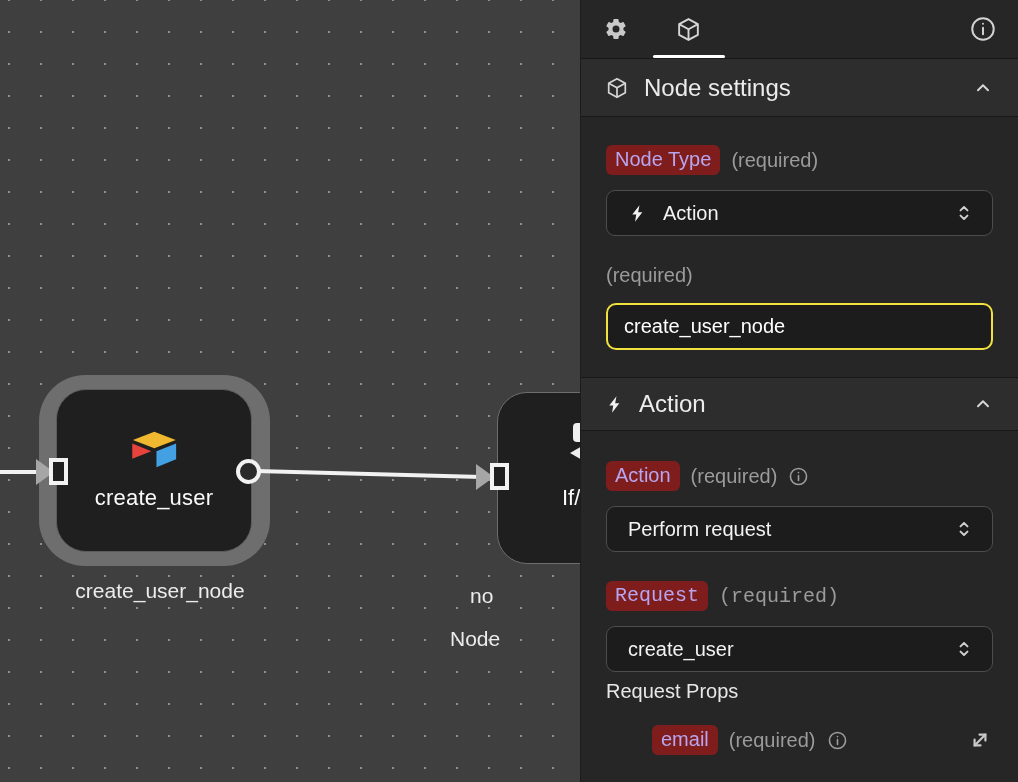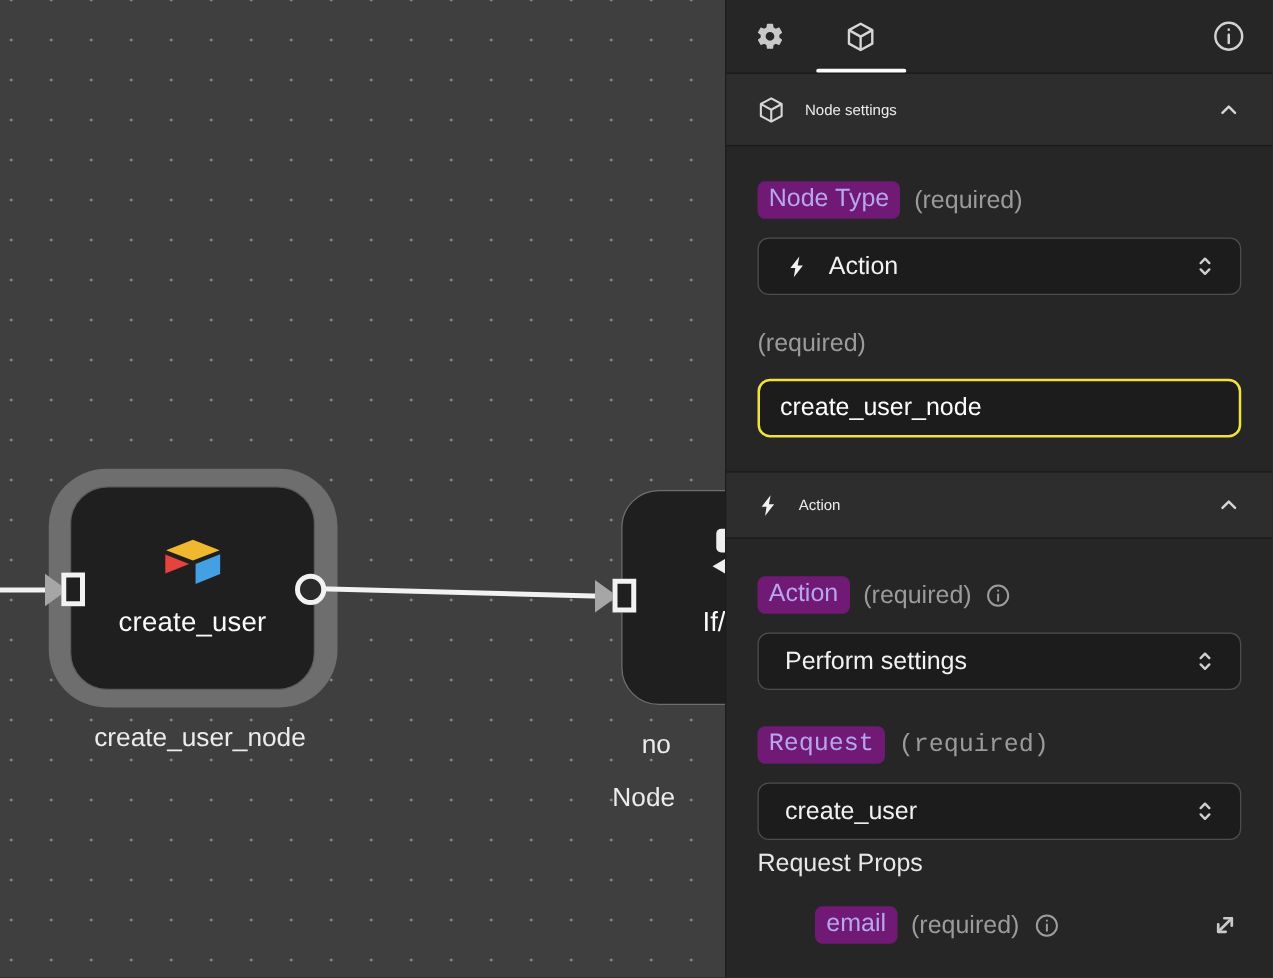--- a/index.html
+++ b/index.html
@@ -32,46 +32,46 @@
                 border-right:14px solid #EFEFEF; }
   .n2-title { position:absolute; left:64px; top:92px; color:#FAFAFA; font-size:22px; }
 
   .port { position:absolute; background:#1F1F1F; border:4px solid #F2F2F2; z-index:4; }
   .port-in1 { left:49px;  top:458px; width:19px; height:27px; }
   .port-out  { left:236px; top:459px; width:25px; height:25px; border-radius:50%; background:#2A2A2A; }
   .port-in2 { left:490px; top:463px; width:19px; height:27px; }
 
   .canvas-label { position:absolute; z-index:3; color:#ECECEC; font-size:21px; }
   .lbl-center { left:25px; width:270px; text-align:center; }
-  .lbl-right  { text-align:center; }
+  .lbl-right  { text-align:left; }
 
   
   .panel { position:absolute; left:580px; top:0; width:438px; height:782px;
            background:#262626; border-left:1px solid #1C1C1C; color:#ECECEC; }
 
   .tabbar { position:relative; height:59px; border-bottom:1px solid #181818;
             display:flex; align-items:center; }
   .tab-btn { background:none; border:none; cursor:pointer; display:flex; align-items:center; }
   .tab-gear { margin-left:23px; }
   .tab-cube { margin-left:47px; }
   .tab-underline { position:absolute; left:72px; bottom:0; width:72px; height:3px;
                    background:#FFFFFF; border-radius:2px; }
   .tab-info { margin-left:auto; margin-right:21px; }
 
   .section-header { height:58px; background:#2D2D2D; border-bottom:1px solid #181818;
                     display:flex; align-items:center; padding:0 24px; gap:15px; }
   .section-header.action { height:54px; border-top:1px solid #181818; }
-  .section-title { font-size:12px; color:#ECECEC; }
+  .section-title { font-size:24px; color:#ECECEC; }
   .collapse { margin-left:auto; background:none; border:none; cursor:pointer; display:flex; }
 
   .body-a { padding:28px 25px 27px; }
   .body-b { padding:30px 25px 0; }
 
   .field-label { display:flex; align-items:center; gap:11px; font-size:20px; }
-  .pill { background:#701a75; color:#B7A6EF; padding:3px 9px 4px; border-radius:6px; }
+  .pill { background:#7f1d1d; color:#B7A6EF; padding:3px 9px 4px; border-radius:6px; }
   .req  { color:#9B9B9B; }
   .label-info { background:none; border:none; cursor:pointer; display:flex; }
   .expand-btn { margin-left:auto; background:none; border:none; cursor:pointer; display:flex; }
 
   .select { height:46px; background:#1C1C1C; border:1.5px solid #4D4D4D; border-radius:9px;
             display:flex; align-items:center; padding:0 17px 0 21px; gap:16px;
             color:#F2F2F2; font-size:20px; cursor:pointer; }
   .select .updown { margin-left:auto; display:flex; }
 
   .text-input { width:100%; height:47px; background:#1C1C1C; border:2px solid #F2E23E;
@@ -203,21 +203,21 @@
         <span class="req">(required)</span>
         <button class="label-info">
           <svg width="21" height="21" viewBox="0 0 24 24" fill="none" stroke="#9D9D9D" stroke-width="1.8" stroke-linecap="round">
             <circle cx="12" cy="12" r="9.2"></circle>
               <line x1="12" y1="11" x2="12" y2="16.6"></line>
               <line x1="12" y1="7.4" x2="12" y2="7.6"></line>
           </svg>
         </button>
       </div>
       <div class="select mt15">
-        <span>Perform settings</span>
+        <span>Perform request</span>
         <span class="updown">
           <svg width="22" height="22" viewBox="0 0 24 24" fill="none" stroke="#CFCFCF" stroke-width="2.1" stroke-linecap="round" stroke-linejoin="round">
             <path d="M8.2 9.2 12 5.4l3.8 3.8"></path>
               <path d="M8.2 14.8 12 18.6l3.8-3.8"></path>
           </svg>
         </span>
       </div>
 
       <div class="field-label mt29">
         <span class="pill">Request</span>

